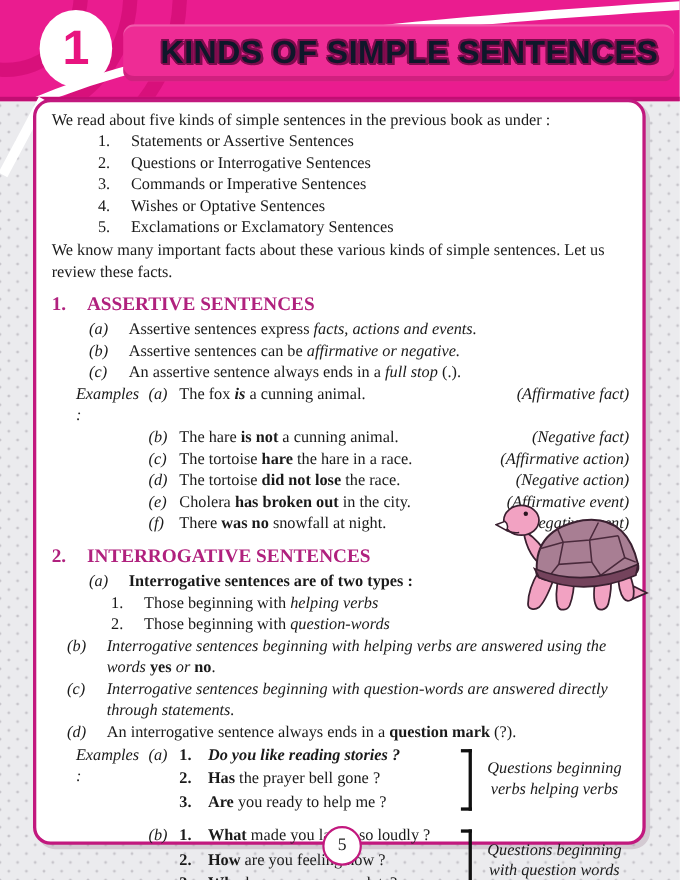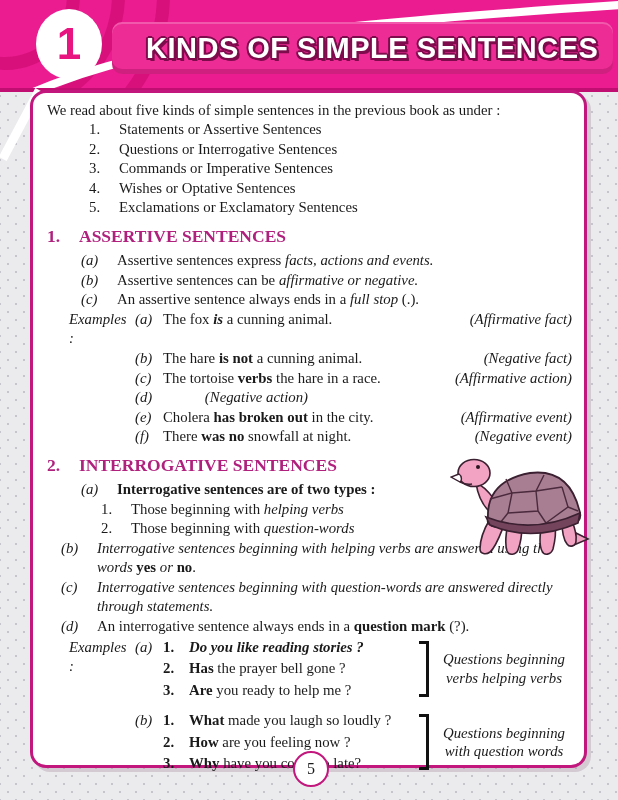--- a/index.html
+++ b/index.html
@@ -45,21 +45,21 @@
   }
   .banner {
     position:absolute; left:112px; top:22px; right:5px; height:52px;
     background:#EE2C95; border-radius:10px;
     box-shadow: inset 0 -5px 0 rgba(140,5,75,0.30), inset 0 2px 0 rgba(255,255,255,0.22);
     z-index:2;
   }
   .banner h1 {
     margin:0; padding-left:34px; line-height:52px;
     font-family:"Liberation Sans", sans-serif; font-weight:bold;
-    font-size:29px; letter-spacing:0.5px; color:#ffffff;
+    font-size:29px; letter-spacing:0.5px; color:#0f172a;
     text-shadow:
       -2px 0 0 #7E0C4D, 2px 0 0 #7E0C4D, 0 -2px 0 #7E0C4D, 0 2px 0 #7E0C4D,
       -1.5px -1.5px 0 #7E0C4D, 1.5px -1.5px 0 #7E0C4D,
       -1.5px 1.5px 0 #7E0C4D, 2.5px 2.5px 0 #7E0C4D;
   }
   
   .box {
     position:absolute; left:30px; top:90px; width:557px; height:678px;
     background:#ffffff; border:3px solid #C2187E; border-radius:16px;
     box-shadow:4px 4px 0 rgba(165,140,158,0.35);
@@ -153,20 +153,21 @@
       <div class="krow">
         <span class="knum">4.</span>
         <span>Wishes or Optative Sentences</span>
       </div>
       <div class="krow">
         <span class="knum">5.</span>
         <span>Exclamations or Exclamatory Sentences</span>
       </div>
     </div>
 
+    <p class="closing">We know many important facts about these various kinds of simple sentences. Let us review these facts.</p>
 
     <div class="sec-head">
       <span class="sec-num">1.</span>
       <span>ASSERTIVE SENTENCES</span>
     </div>
 
     <div class="point">
       <span class="plabel">(a)</span>
       <span class="ptext"><span>Assertive sentences express </span><span style="font-style: italic;">facts, actions and events.</span></span>
     </div>
@@ -187,26 +188,27 @@
     </div>
     <div class="ex1row">
       <span class="exprefix"></span>
       <span class="exlabel">(b)</span>
       <span class="exsent"><span>The hare </span><span style="font-weight: bold;">is not</span><span> a cunning animal.</span></span>
       <span class="exnote">(Negative fact)</span>
     </div>
     <div class="ex1row">
       <span class="exprefix"></span>
       <span class="exlabel">(c)</span>
-      <span class="exsent"><span>The tortoise </span><span style="font-weight: bold;">verbs</span><span> the hare in a race.</span></span>
+      <span class="exsent"><span>The tortoise </span><span style="font-weight: bold;">hare</span><span> the hare in a race.</span></span>
       <span class="exnote">(Affirmative action)</span>
     </div>
     <div class="ex1row">
       <span class="exprefix"></span>
       <span class="exlabel">(d)</span>
+      <span class="exsent"><span>The tortoise </span><span style="font-weight: bold;">did not lose</span><span> the race.</span></span>
       <span class="exnote">(Negative action)</span>
     </div>
     <div class="ex1row">
       <span class="exprefix"></span>
       <span class="exlabel">(e)</span>
       <span class="exsent"><span>Cholera </span><span style="font-weight: bold;">has broken out</span><span> in the city.</span></span>
       <span class="exnote">(Affirmative event)</span>
     </div>
     <div class="ex1row">
       <span class="exprefix"></span>

